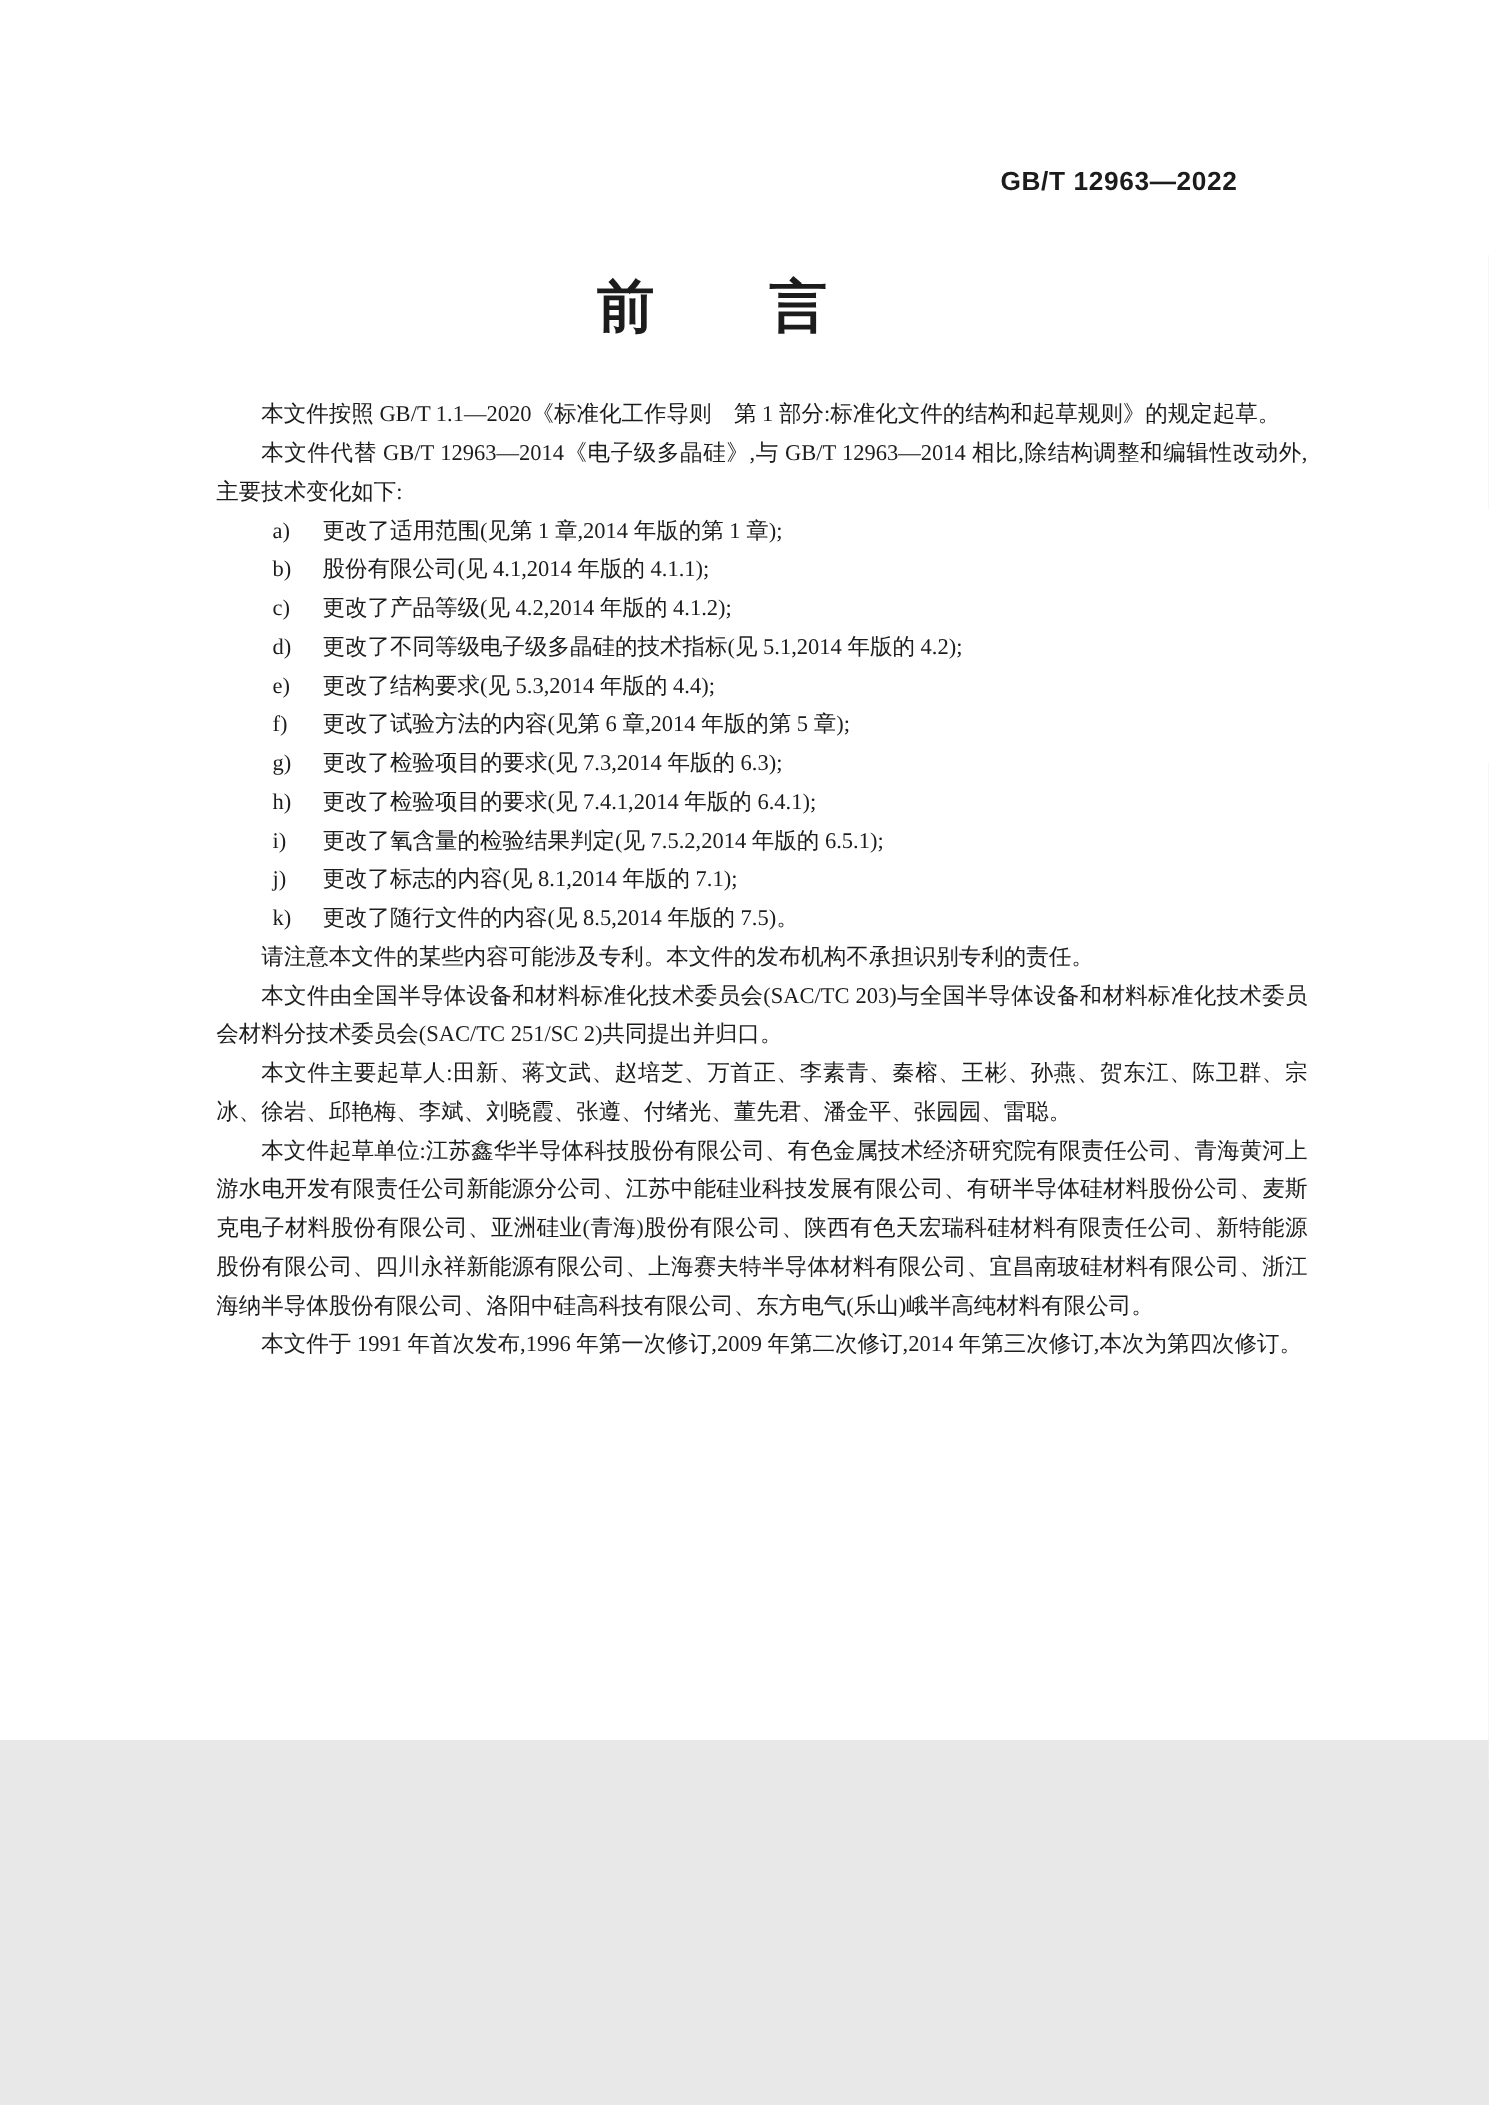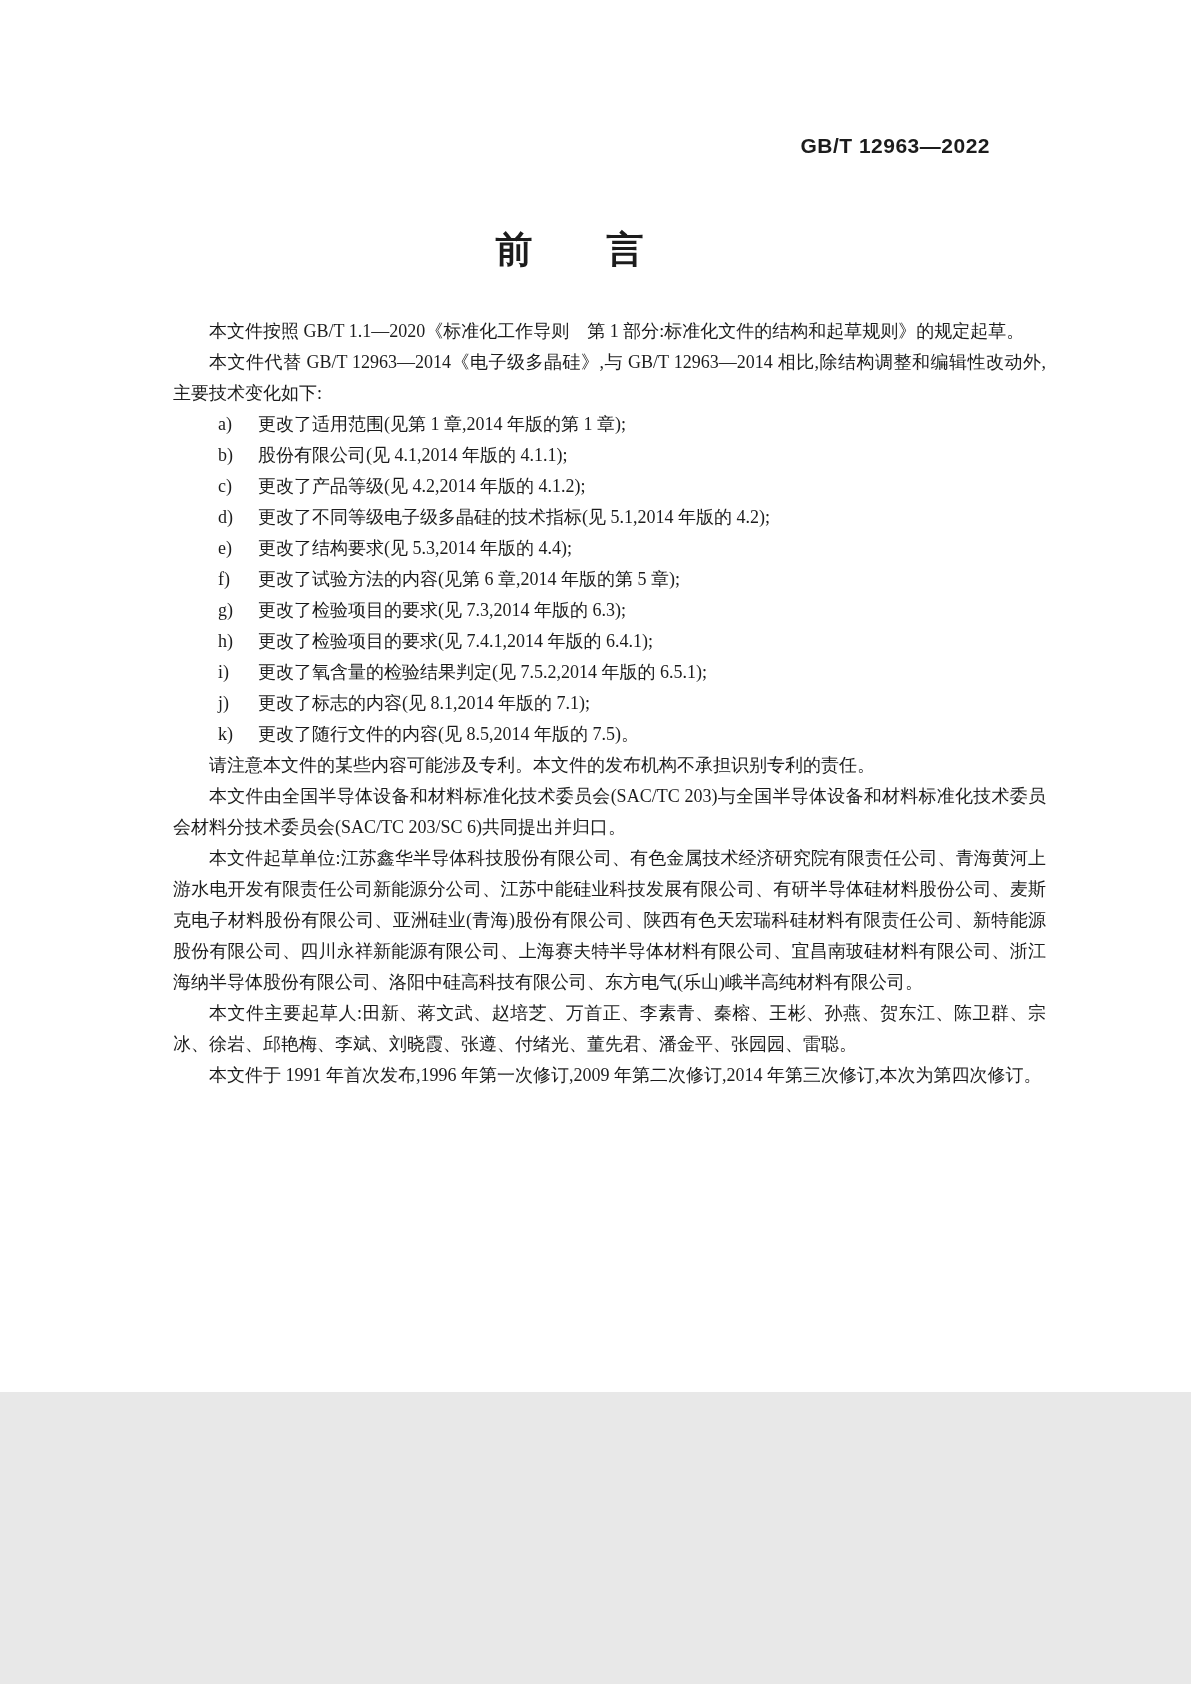--- a/index.html
+++ b/index.html
@@ -22,27 +22,27 @@
     top: 134px;
     right: 201px;
     font-family: "Liberation Sans", "DejaVu Sans", sans-serif;
     font-weight: bold;
     font-size: 21px;
     letter-spacing: 0.5px;
     white-space: nowrap;
   }
   .title {
     position: absolute;
-    top: 225px;
+    top: 215px;
     left: 133px;
     width: 873px;
     text-align: center;
     font-family: "Liberation Sans", "DejaVu Sans", sans-serif;
     font-weight: bold;
-    font-size: 37px;
+    font-size: 46px;
     white-space: pre;
   }
   .content {
     position: absolute;
     top: 316px;
     left: 133px;
     width: 873px;
     font-size: 18px;
     line-height: 31px;
     text-align: justify;
@@ -128,22 +128,22 @@
         <span class="list-label">j)</span>
         <span class="list-text">更改了标志的内容(见 8.1,2014 年版的 7.1);</span>
       </div>
       <div class="list-item">
         <span class="list-label">k)</span>
         <span class="list-text">更改了随行文件的内容(见 8.5,2014 年版的 7.5)。</span>
       </div>
     </div>
 
     <p class="para">请注意本文件的某些内容可能涉及专利。本文件的发布机构不承担识别专利的责任。</p>
-    <p class="para">本文件由全国半导体设备和材料标准化技术委员会(SAC/TC 203)与全国半导体设备和材料标准化技术委员会材料分技术委员会(SAC/TC 203/SC 6)共同提出并归口。</p>
+    <p class="para">本文件由全国半导体设备和材料标准化技术委员会(SAC/TC 203)与全国半导体设备和材料标准化技术委员会材料分技术委员会(SAC/TC 251/SC 2)共同提出并归口。</p>
+    <p class="para">本文件主要起草人:田新、蒋文武、赵培芝、万首正、李素青、秦榕、王彬、孙燕、贺东江、陈卫群、宗冰、徐岩、邱艳梅、李斌、刘晓霞、张遵、付绪光、董先君、潘金平、张园园、雷聪。</p>
     <p class="para">本文件起草单位:江苏鑫华半导体科技股份有限公司、有色金属技术经济研究院有限责任公司、青海黄河上游水电开发有限责任公司新能源分公司、江苏中能硅业科技发展有限公司、有研半导体硅材料股份公司、麦斯克电子材料股份有限公司、亚洲硅业(青海)股份有限公司、陕西有色天宏瑞科硅材料有限责任公司、新特能源股份有限公司、四川永祥新能源有限公司、上海赛夫特半导体材料有限公司、宜昌南玻硅材料有限公司、浙江海纳半导体股份有限公司、洛阳中硅高科技有限公司、东方电气(乐山)峨半高纯材料有限公司。</p>
-    <p class="para">本文件主要起草人:田新、蒋文武、赵培芝、万首正、李素青、秦榕、王彬、孙燕、贺东江、陈卫群、宗冰、徐岩、邱艳梅、李斌、刘晓霞、张遵、付绪光、董先君、潘金平、张园园、雷聪。</p>
     <p class="para">本文件于 1991 年首次发布,1996 年第一次修订,2009 年第二次修订,2014 年第三次修订,本次为第四次修订。</p>
 
   </div>
 
   <div class="page-number">I</div>
 
 </div>
 
 </body></html>

